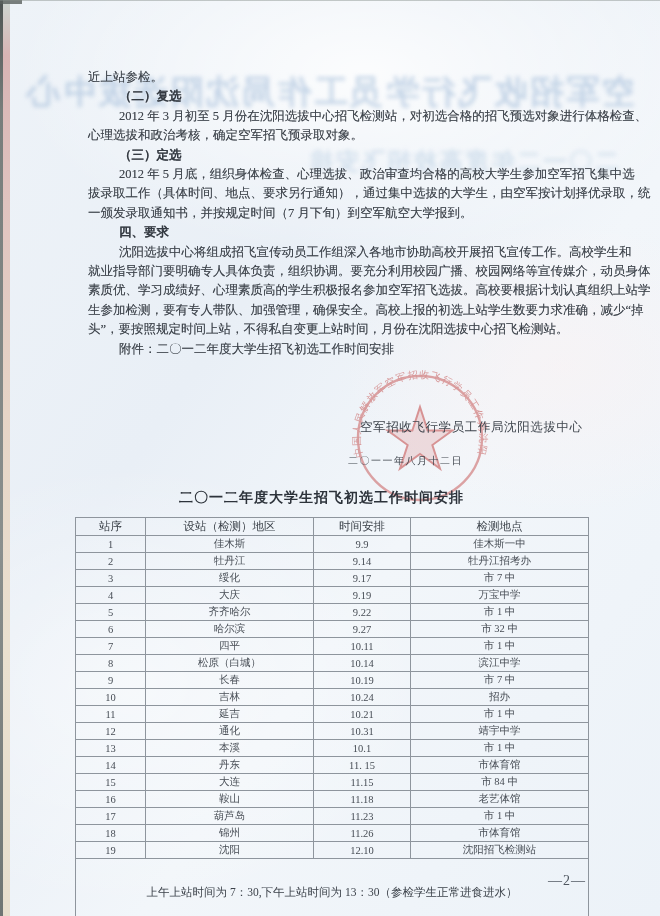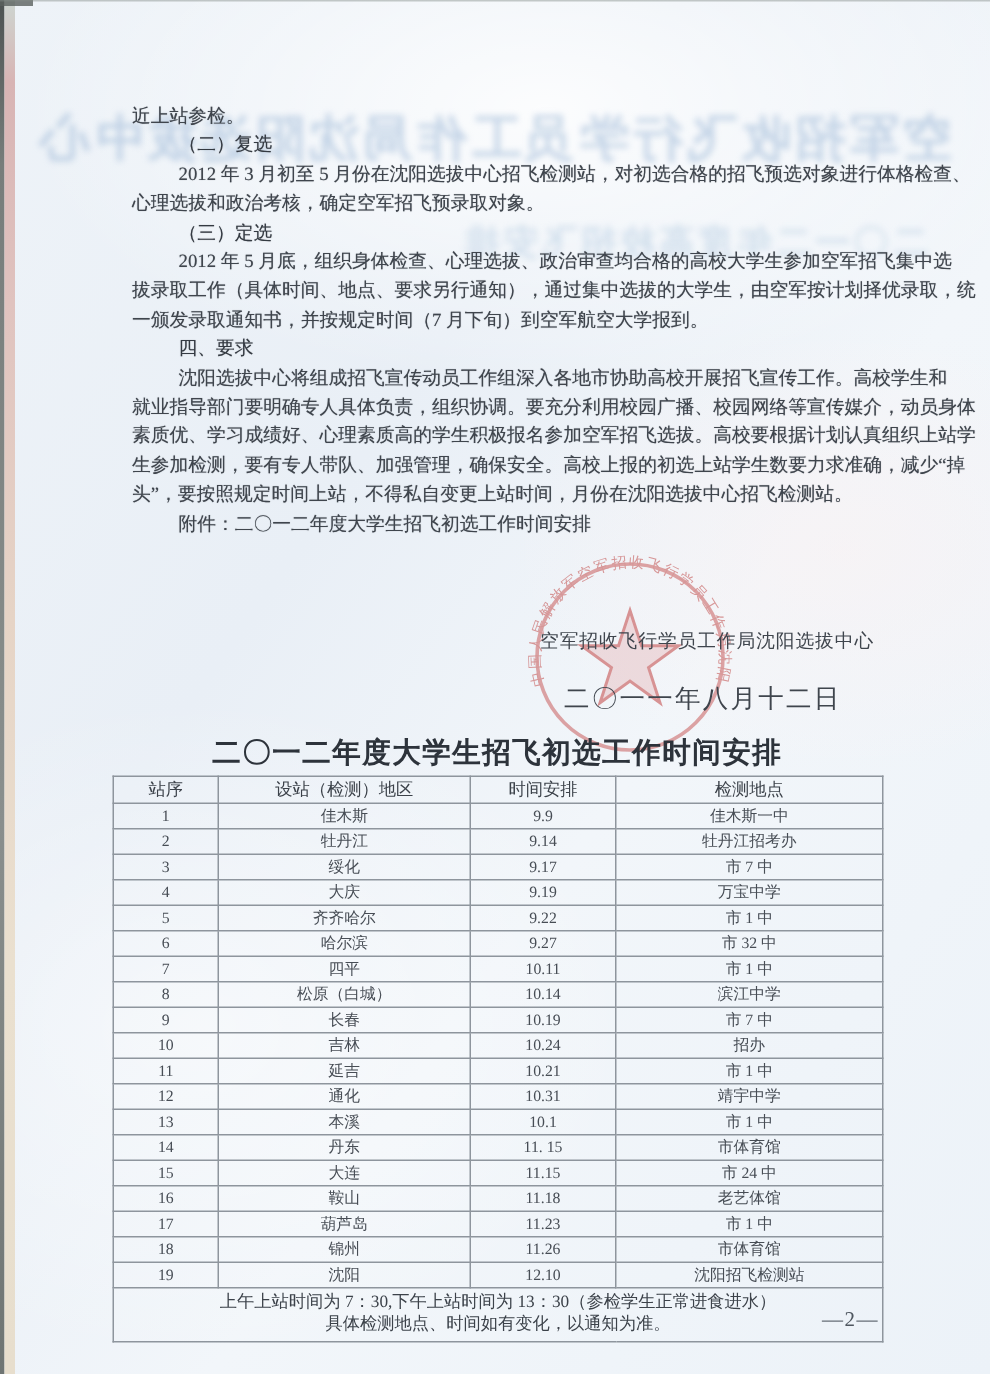--- a/index.html
+++ b/index.html
@@ -19,37 +19,37 @@
   
   .ghost{position:absolute;transform:scaleX(-1);color:rgba(148,178,212,.5);font-weight:bold;
     filter:blur(2px);white-space:nowrap;letter-spacing:3px;font-family:"Liberation Sans","DejaVu Sans",sans-serif;}
   .ghost1{left:160px;top:70px;width:475px;font-size:33px;text-align:center;}
   .ghost2{left:290px;top:146px;width:345px;font-size:23px;color:rgba(165,192,220,.42);text-align:center;}
   
   .body-text{position:absolute;left:64px;top:68px;width:572px;font-size:12.5px;line-height:19.4px;
     color:#3f454d;text-shadow:0 0 .6px rgba(63,69,77,.55);margin-left:24px;}
   .bline{white-space:nowrap;}
   .bline.ind{padding-left:31px;}
-  .bline.bold{font-weight:normal;color:#343a42;}
+  .bline.bold{font-weight:bold;color:#343a42;}
   
   .sig-org{position:absolute;left:312px;top:419px;font-size:12.5px;letter-spacing:.6px;color:#3f454d;white-space:nowrap;margin-left:48px;}
-  .sig-date{position:absolute;left:376px;top:454px;font-size:17px;letter-spacing:1.5px;color:#3f454d;white-space:nowrap;}
+  .sig-date{position:absolute;left:348px;top:454px;font-size:10px;letter-spacing:1.5px;color:#3f454d;white-space:nowrap;}
   
   .stamp{position:absolute;left:337px;top:355px;width:166px;height:166px;opacity:.78;filter:blur(.4px);}
   
-  .tbl-title{position:absolute;left:75px;top:489px;width:513px;text-align:center;font-size:19px;
+  .tbl-title{position:absolute;left:65px;top:489px;width:513px;text-align:center;font-size:14px;
     font-weight:bold;letter-spacing:1px;color:#2d333b;white-space:nowrap;
     font-family:"Liberation Sans","DejaVu Sans",sans-serif;}
   table.sched{position:absolute;left:75px;top:517px;width:513px;border-collapse:collapse;table-layout:fixed;
     font-size:10.5px;color:#474d55;background:transparent;padding-left:44px;}
   table.sched th,table.sched td{border:1px solid #8e959d;text-align:center;padding:1px 2px;height:13.2px;
     white-space:nowrap;overflow:hidden;font-weight:normal;}
   table.sched th{font-size:11.5px;height:15px;color:#3c424a;}
   table.sched td.footcell{height:auto;padding:2px 0 3px;}
-  .footline{font-size:11.5px;line-height:15px;color:#3c424a;text-align:center;}
+  .footline{font-size:11.5px;line-height:15px;color:#3c424a;text-align:center;margin-top:24px;}
   .pagenum{position:absolute;left:548px;top:873px;font-size:14px;color:#4e565f;letter-spacing:1px;}
 </style>
 </head>
 <body>
 
 <div class="page">
 
   <div class="edge-dark"></div>
   <div class="edge-strip"></div>
   <div class="edge-corner"></div>
@@ -191,21 +191,21 @@
         <tr>
           <td>14</td>
           <td>丹东</td>
           <td>11. 15</td>
           <td>市体育馆</td>
         </tr>
         <tr>
           <td>15</td>
           <td>大连</td>
           <td>11.15</td>
-          <td>市 24 中</td>
+          <td>市 84 中</td>
         </tr>
         <tr>
           <td>16</td>
           <td>鞍山</td>
           <td>11.18</td>
           <td>老艺体馆</td>
         </tr>
         <tr>
           <td>17</td>
           <td>葫芦岛</td>

